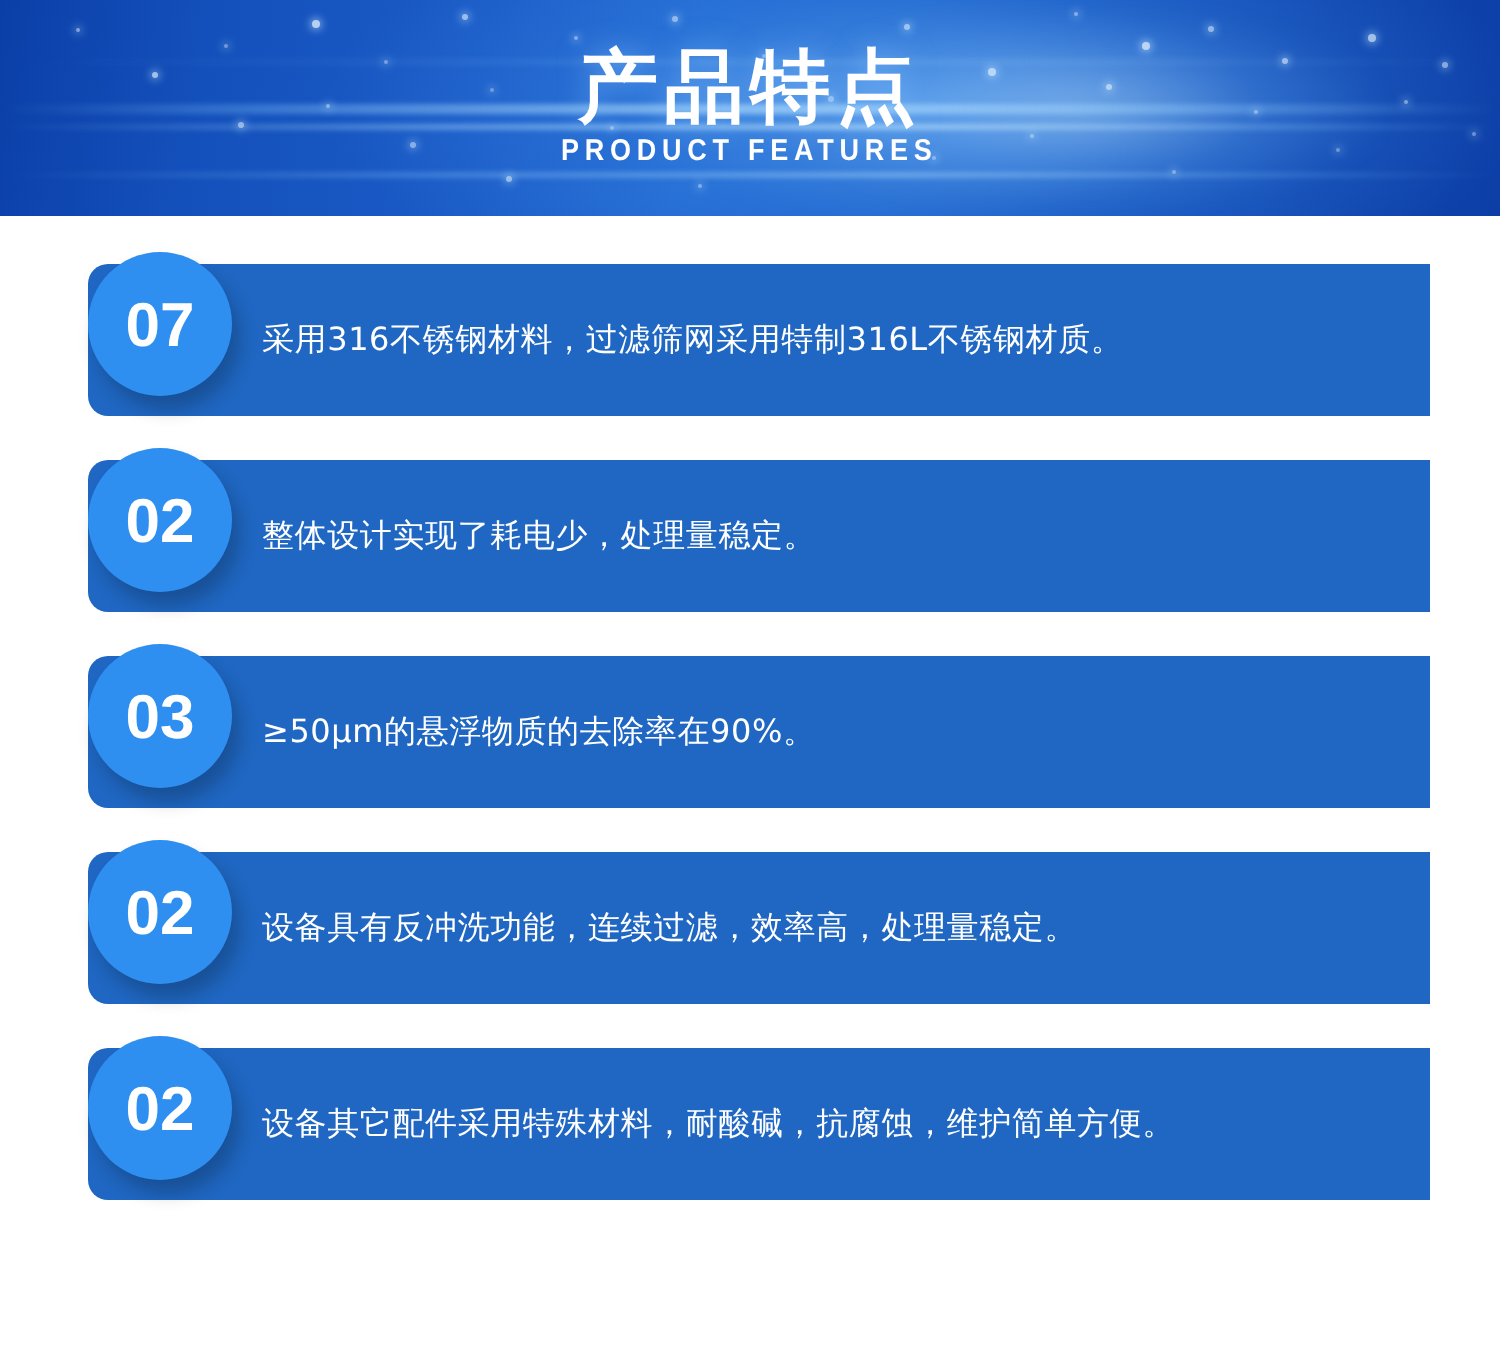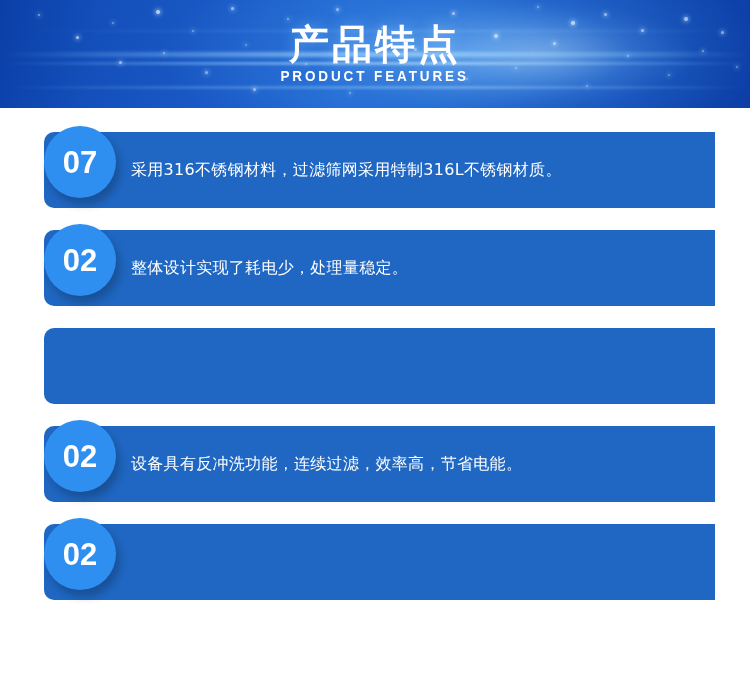--- a/index.html
+++ b/index.html
@@ -216,30 +216,35 @@
   <div class="feature-row">
     <div class="bar"></div>
     <div class="feature-text">整体设计实现了耗电少，处理量稳定。</div>
     <div class="circle">
       <span class="circle-num">02</span>
     </div>
   </div>
 
   <div class="feature-row">
     <div class="bar"></div>
-  </div>
-
-  <div class="feature-row">
-    <div class="bar"></div>
-    <div class="feature-text">设备具有反冲洗功能，连续过滤，效率高，节省电能。</div>
+    <div class="feature-text">≥50μm的悬浮物质的去除率在90%。</div>
+    <div class="circle">
+      <span class="circle-num">03</span>
+    </div>
+  </div>
+
+  <div class="feature-row">
+    <div class="bar"></div>
+    <div class="feature-text">设备具有反冲洗功能，连续过滤，效率高，处理量稳定。</div>
     <div class="circle">
       <span class="circle-num">02</span>
     </div>
   </div>
 
   <div class="feature-row">
     <div class="bar"></div>
+    <div class="feature-text">设备其它配件采用特殊材料，耐酸碱，抗腐蚀，维护简单方便。</div>
     <div class="circle">
       <span class="circle-num">02</span>
     </div>
   </div>
 
 </div>
 
 </body></html>

